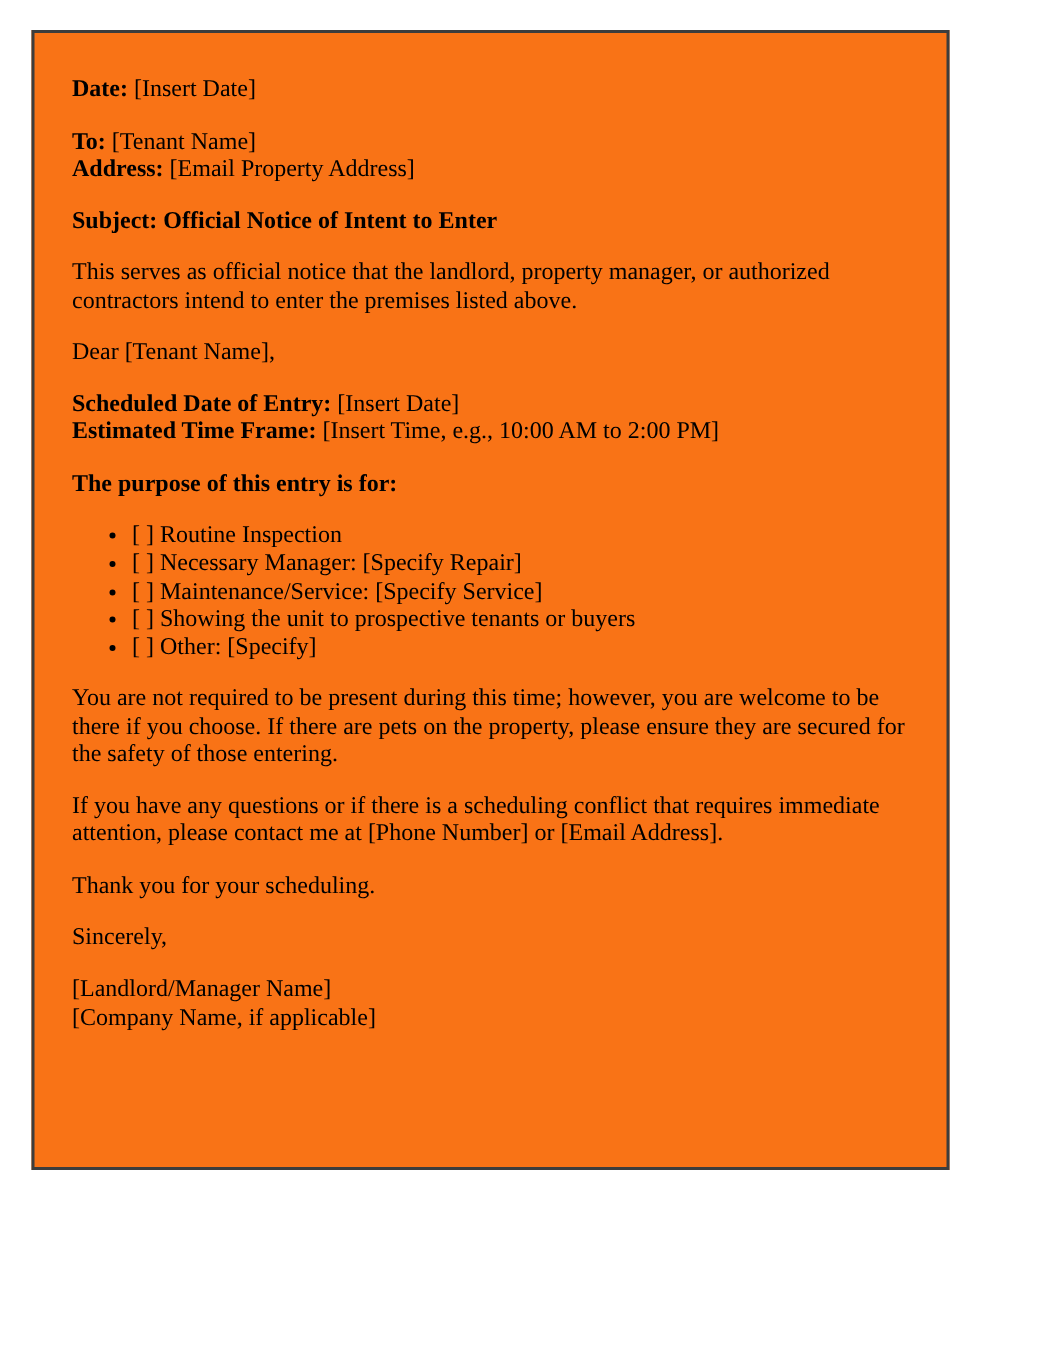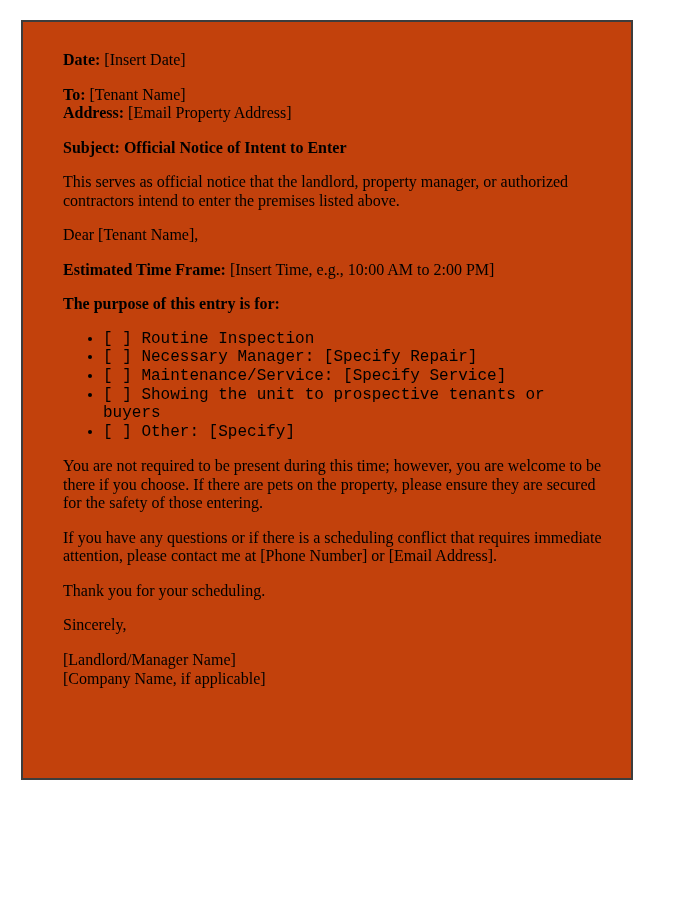--- a/index.html
+++ b/index.html
@@ -16,36 +16,35 @@
     color: #000000;
   }
   .page {
     position: absolute;
     left: 21px;
     top: 20px;
     width: 612px;
     height: 760px;
     box-sizing: border-box;
     border: 2px solid #3d3d3d;
-    padding: 29px 27px 0 40px;
-    background: #c2410c;
+    padding: 29px 27px 0 25px;
+    background: #f97316;
   }
   .para {
     margin: 0 0 16px 0;
     line-height: 1.16;
   }
   .bold {
     font-weight: bold;
   }
   ul.purpose-list {
     margin: 0 0 16px 0;
     padding: 0 0 0 40px;
     line-height: 1.16;
     list-style-type: disc;
-    font-family: Liberation Mono, monospace;
   }
   ul.purpose-list li {
     margin: 0;
     padding: 0;
   }
 </style>
 </head>
 <body>
 
 <div class="page">
@@ -67,20 +66,24 @@
   </div>
 
   <div class="para bold">Subject: Official Notice of Intent to Enter</div>
 
   <div class="para">This serves as official notice that the landlord, property manager, or authorized contractors intend to enter the premises listed above.</div>
 
   <div class="para">Dear [Tenant Name],</div>
 
   <div class="para">
     <div class="line">
+      <strong>Scheduled Date of Entry:</strong>
+      <span>[Insert Date]</span>
+    </div>
+    <div class="line">
       <strong>Estimated Time Frame:</strong>
       <span>[Insert Time, e.g., 10:00 AM to 2:00 PM]</span>
     </div>
   </div>
 
   <div class="para bold">The purpose of this entry is for:</div>
 
   <ul class="purpose-list">
     <li>[ ] Routine Inspection</li>
     <li>[ ] Necessary Manager: [Specify Repair]</li>

